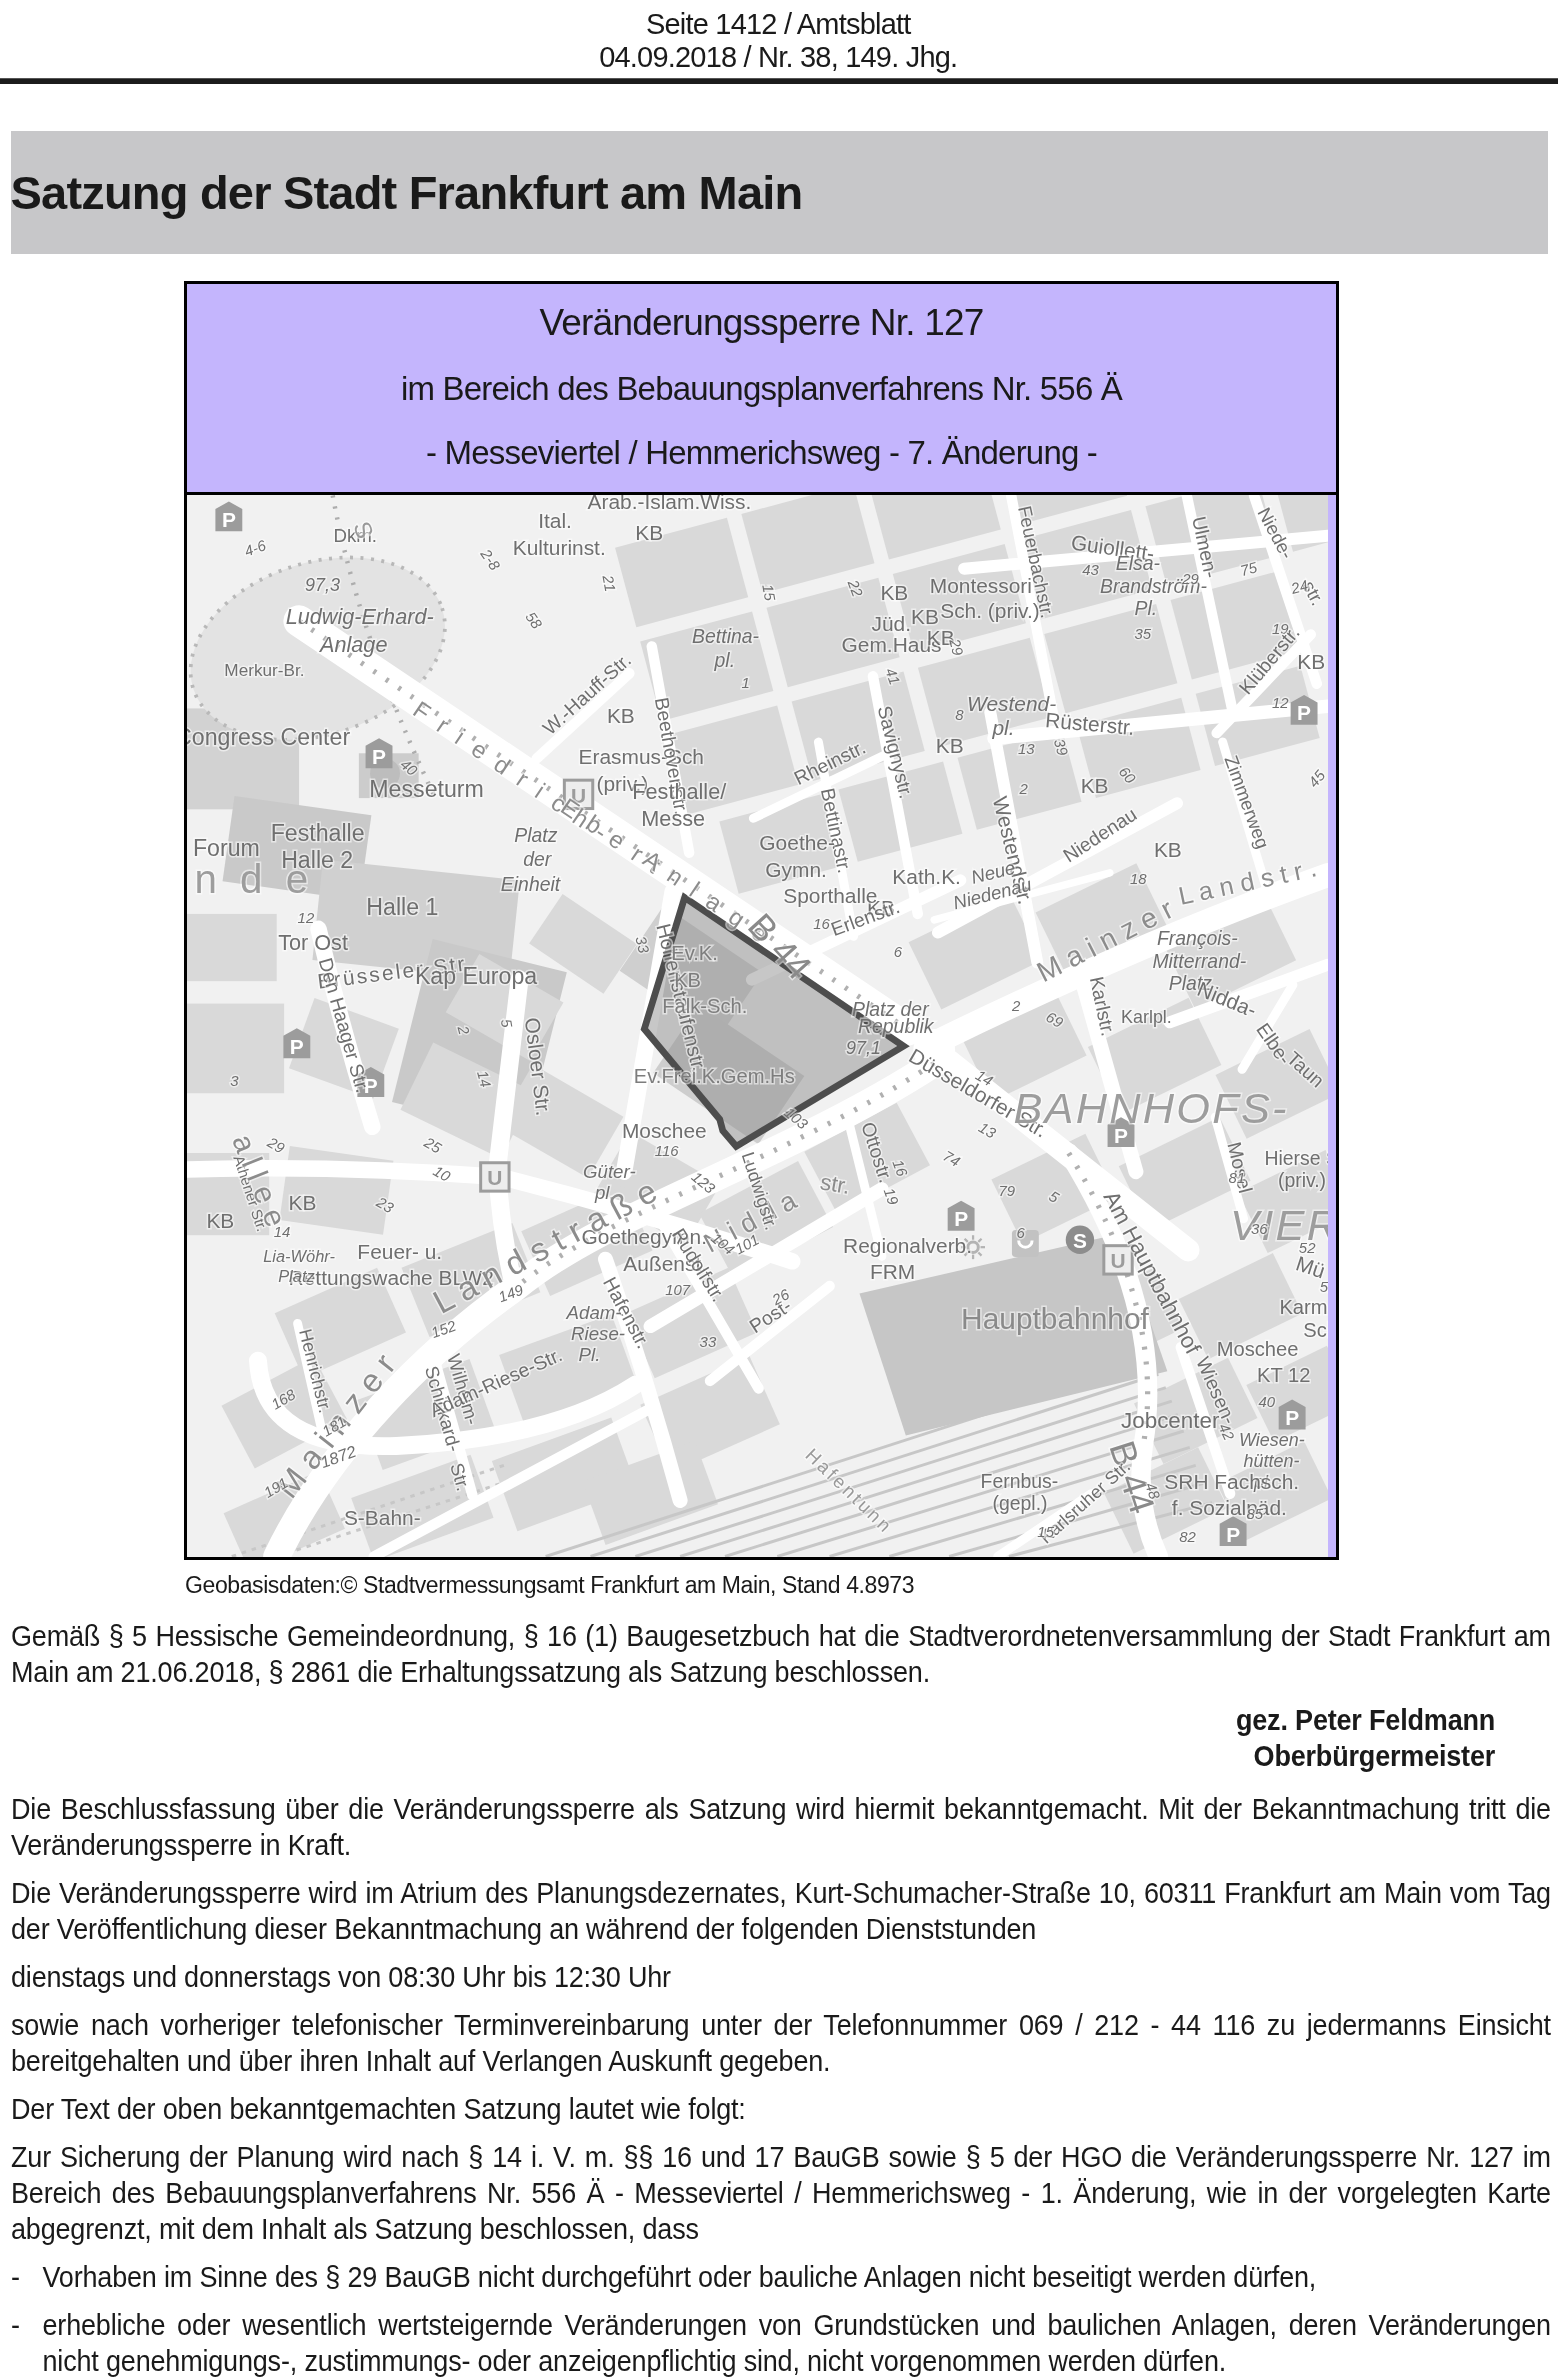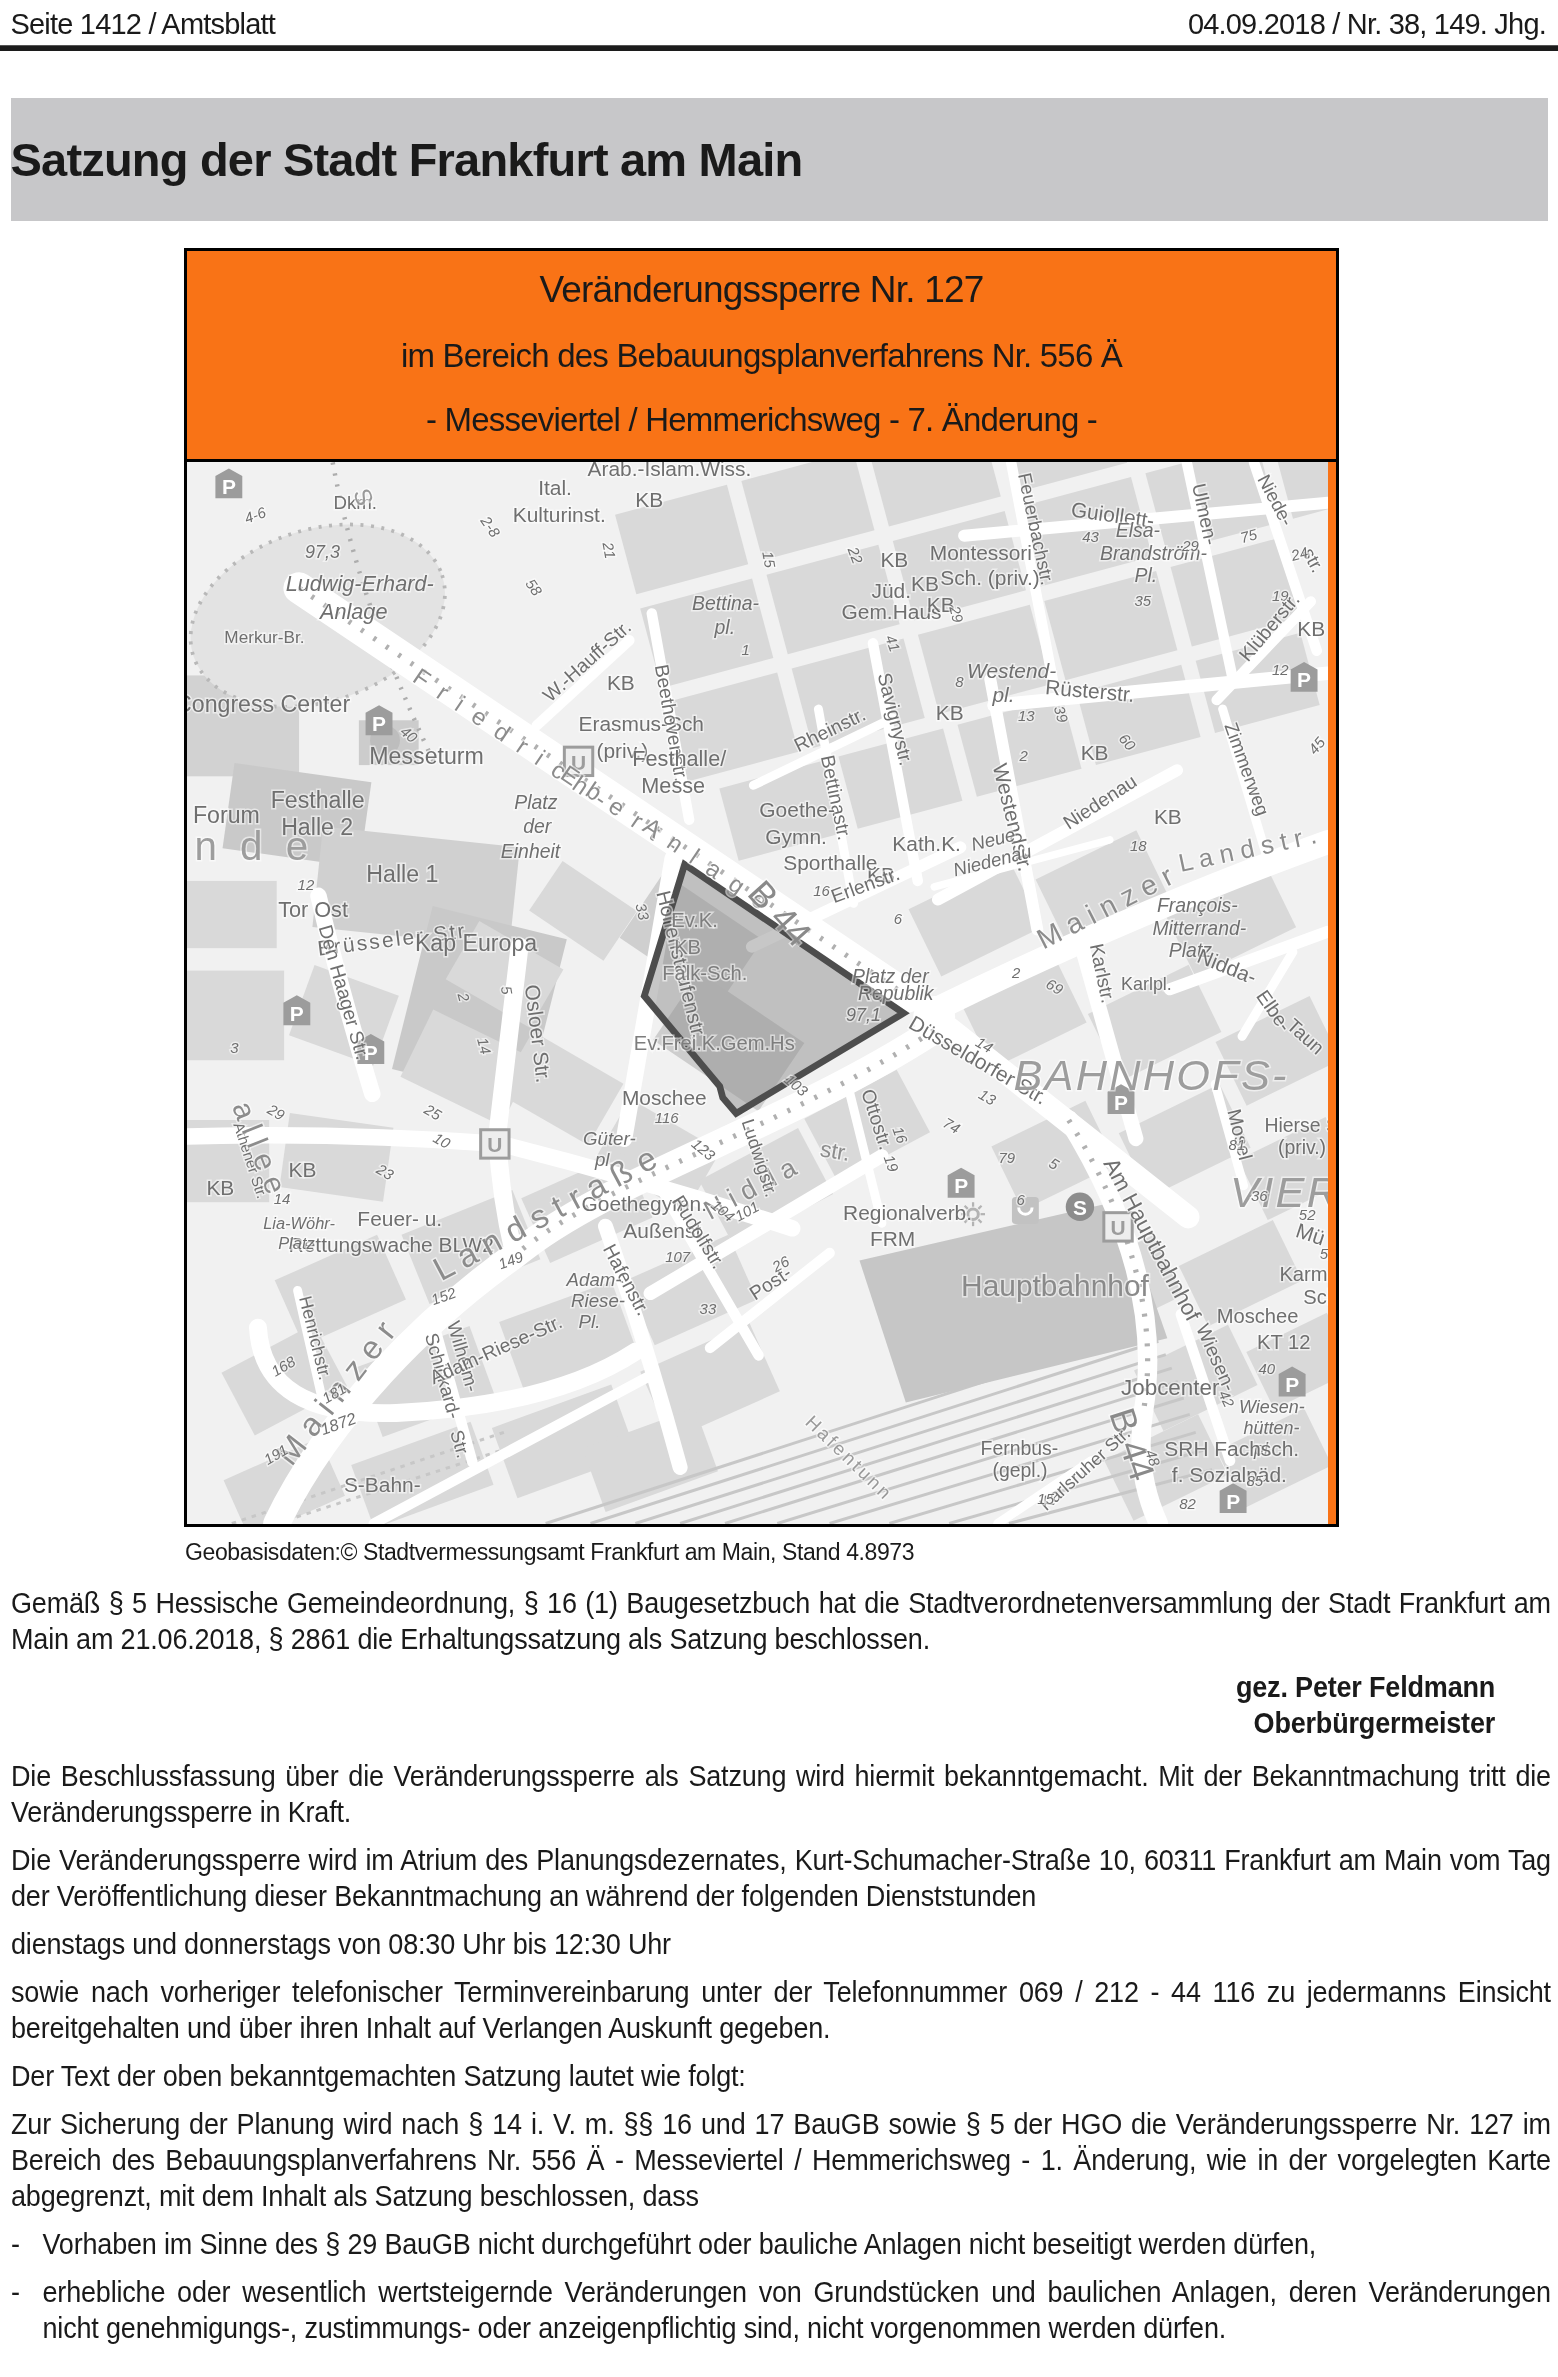--- a/index.html
+++ b/index.html
@@ -1,27 +1,27 @@
 <!DOCTYPE html>
 <html style="font-size:12px"><head>
 <meta charset="utf-8">
 <style>
   html,body{margin:0;padding:0;background:#777;}
   .page{position:relative;width:1558px;height:2377px;margin:0 auto;background:#fff;overflow:hidden;
         font-family:"Liberation Sans",sans-serif;color:#1a1a1a;}
   
-  .hdr{display:flex;justify-content:space-between;align-items:flex-start;
-       padding:7.5px 12px 4.5px 10.5px;font-size:29px;letter-spacing:-0.8px;}
+  .hdr{display:flex;justify-content:space-between;align-items:center;
+       padding:7.5px 12px 4.5px 10.5px;font-size:29px;letter-spacing:-0.8px;flex-direction:column;}
   .hdr-rule{height:5.3px;background:#1c1c1c;margin:0;border-top:1.5px solid #555;}
   
   .banner{margin:47px 10.5px 0 10.5px;height:123px;background:#c7c7c9;
           display:flex;align-items:center;justify-content:flex-start;}
   .banner h1{margin:0;font-size:47px;font-weight:bold;letter-spacing:-0.8px;}
   
-  .frame{margin:27px 0 0 184px;width:1149px;border:3.8px solid #000;background:#f97316;}
+  .frame{margin:27px 0 0 184px;width:1149px;border:3.8px solid #000;background:#c4b5fd;}
   .fhead{text-align:center;padding:18px 7.5px 19.6px 7.5px;letter-spacing:-0.8px;}
   .ft1{font-size:37px;}
   .ft2,.ft3{font-size:33px;margin-top:26px;}
   .map-wrap{border-top:3px solid #000;line-height:0;}
   .map-wrap svg{display:block;background:#f3f3f3;}
   
   .caption{margin:12px 0 0 185px;font-size:23px;letter-spacing:-0.4px;}
   .bodytext{margin:19.6px 0 0 10.5px;width:1711px;transform:scaleX(0.9);transform-origin:0 0;
             font-size:30px;line-height:36px;letter-spacing:-0.2px;}
   .bodytext p{margin:0 0 12px 0;}

